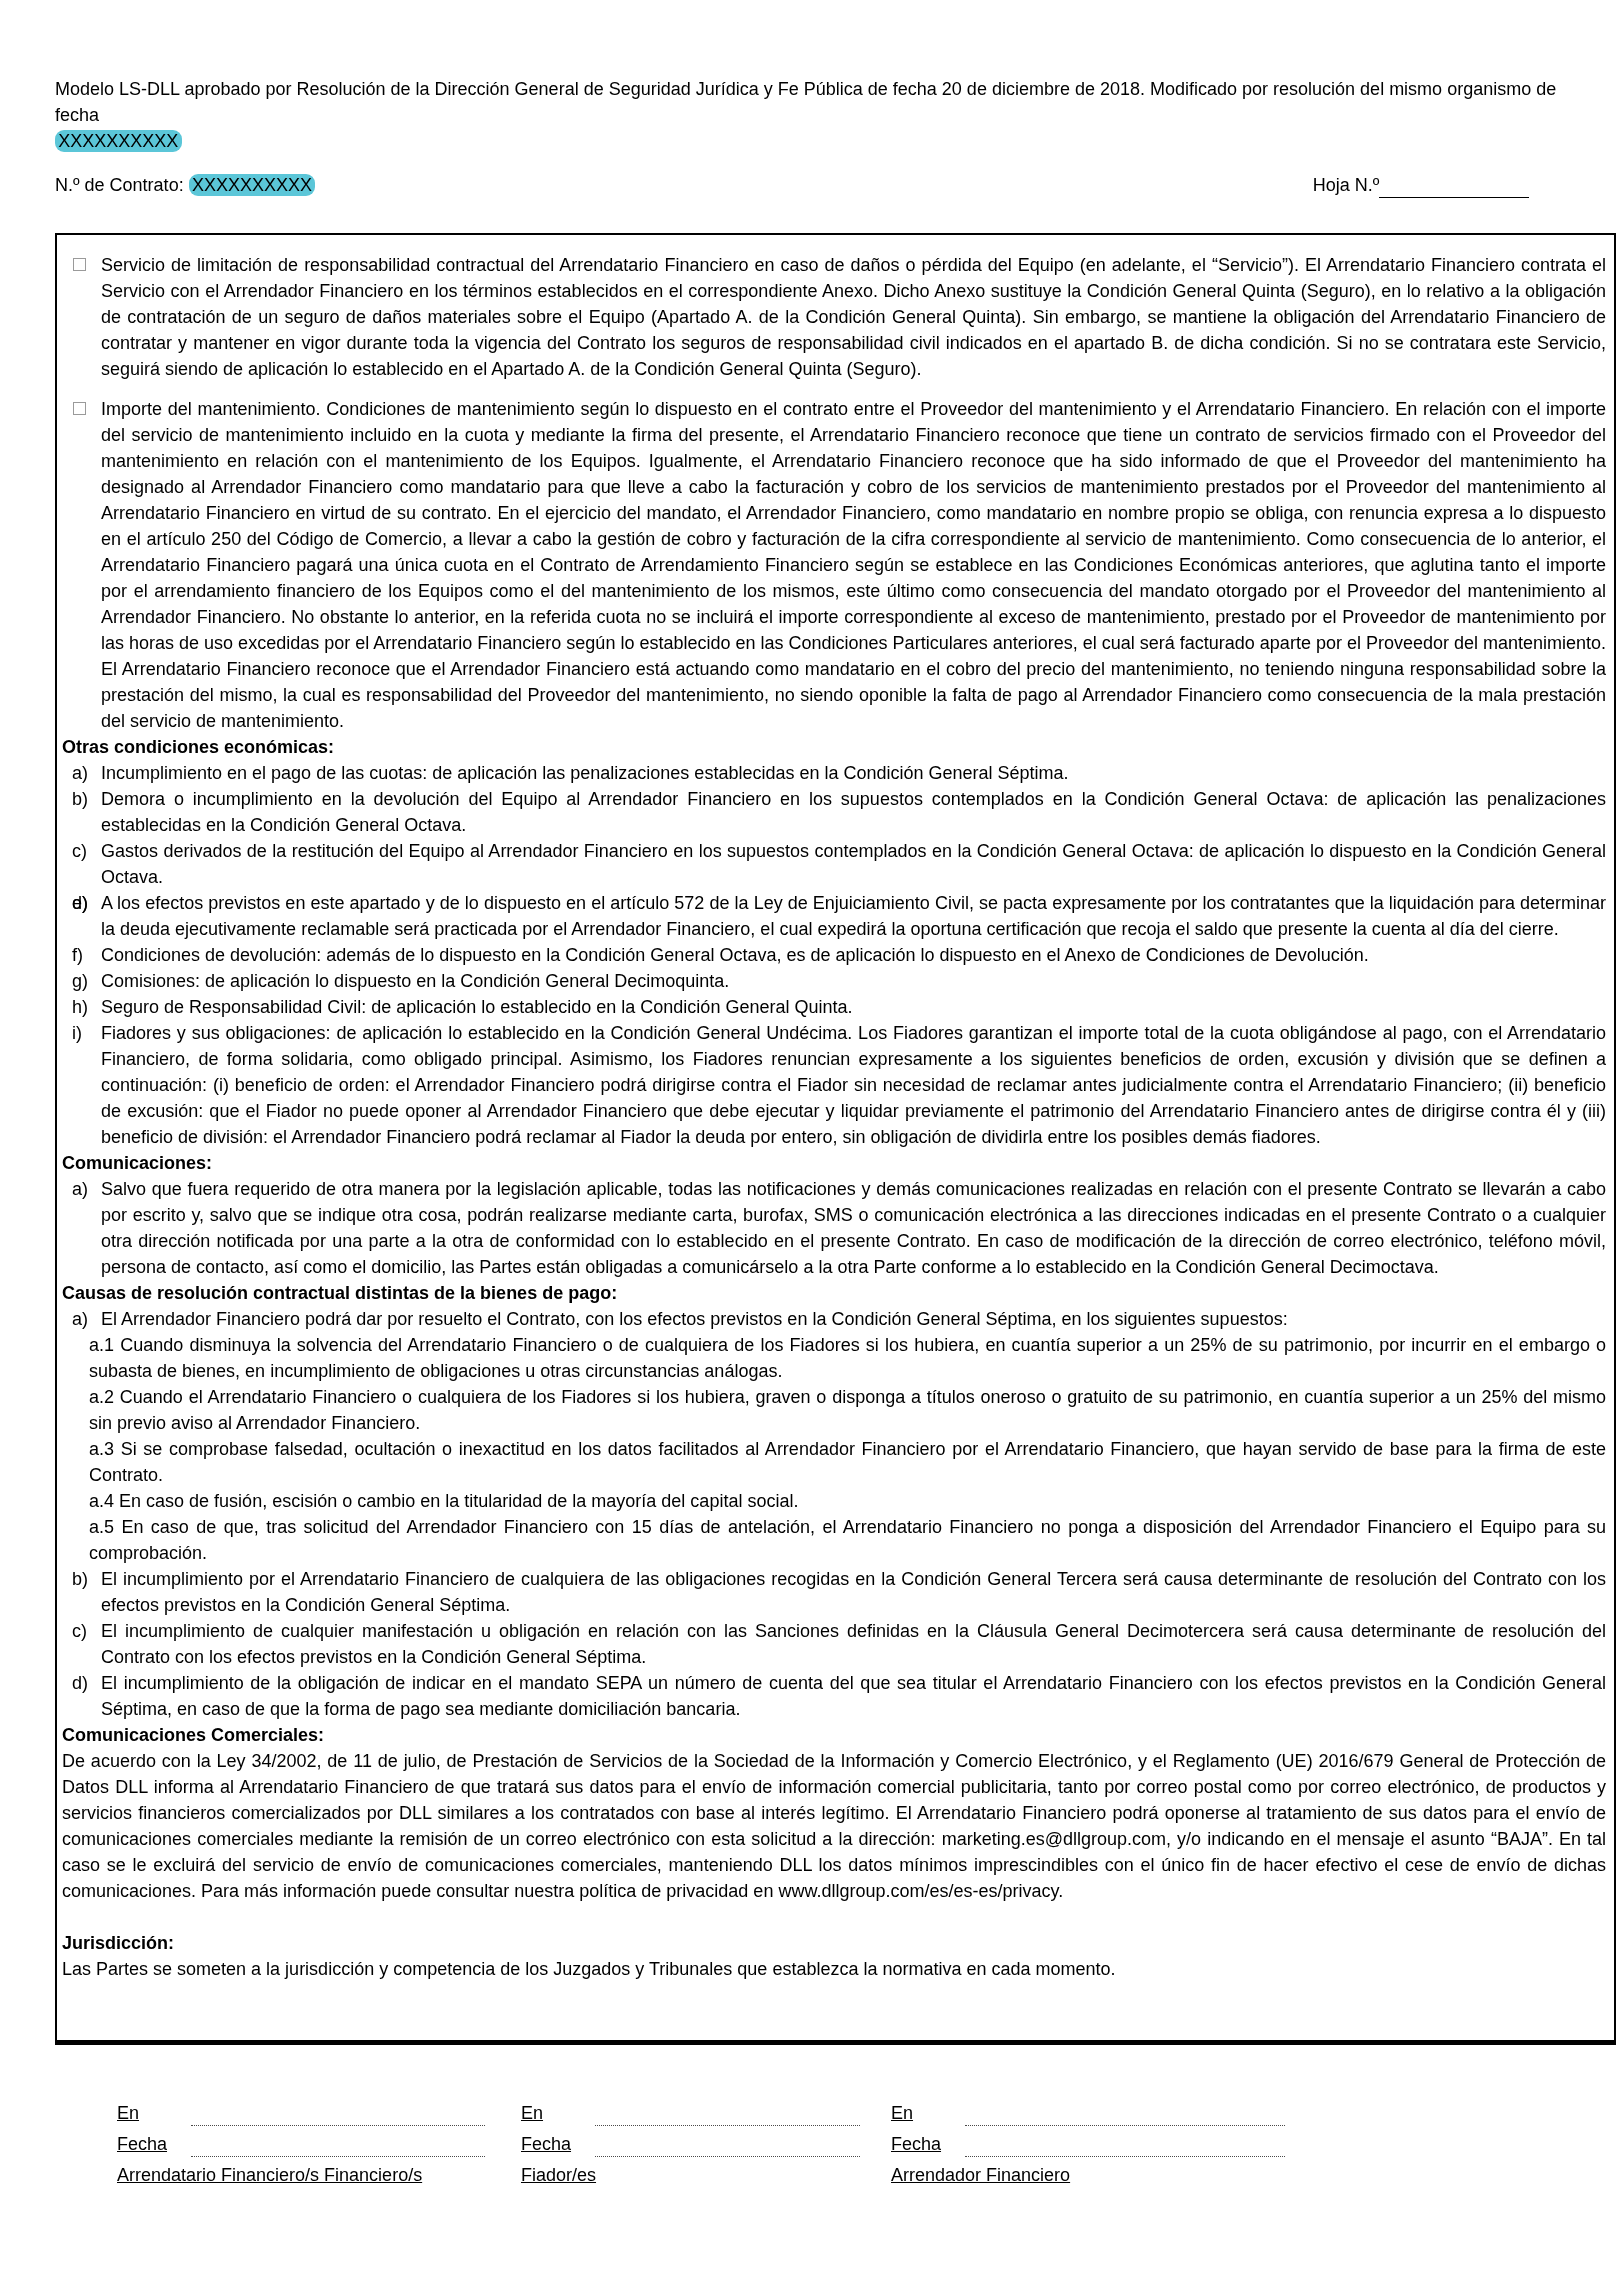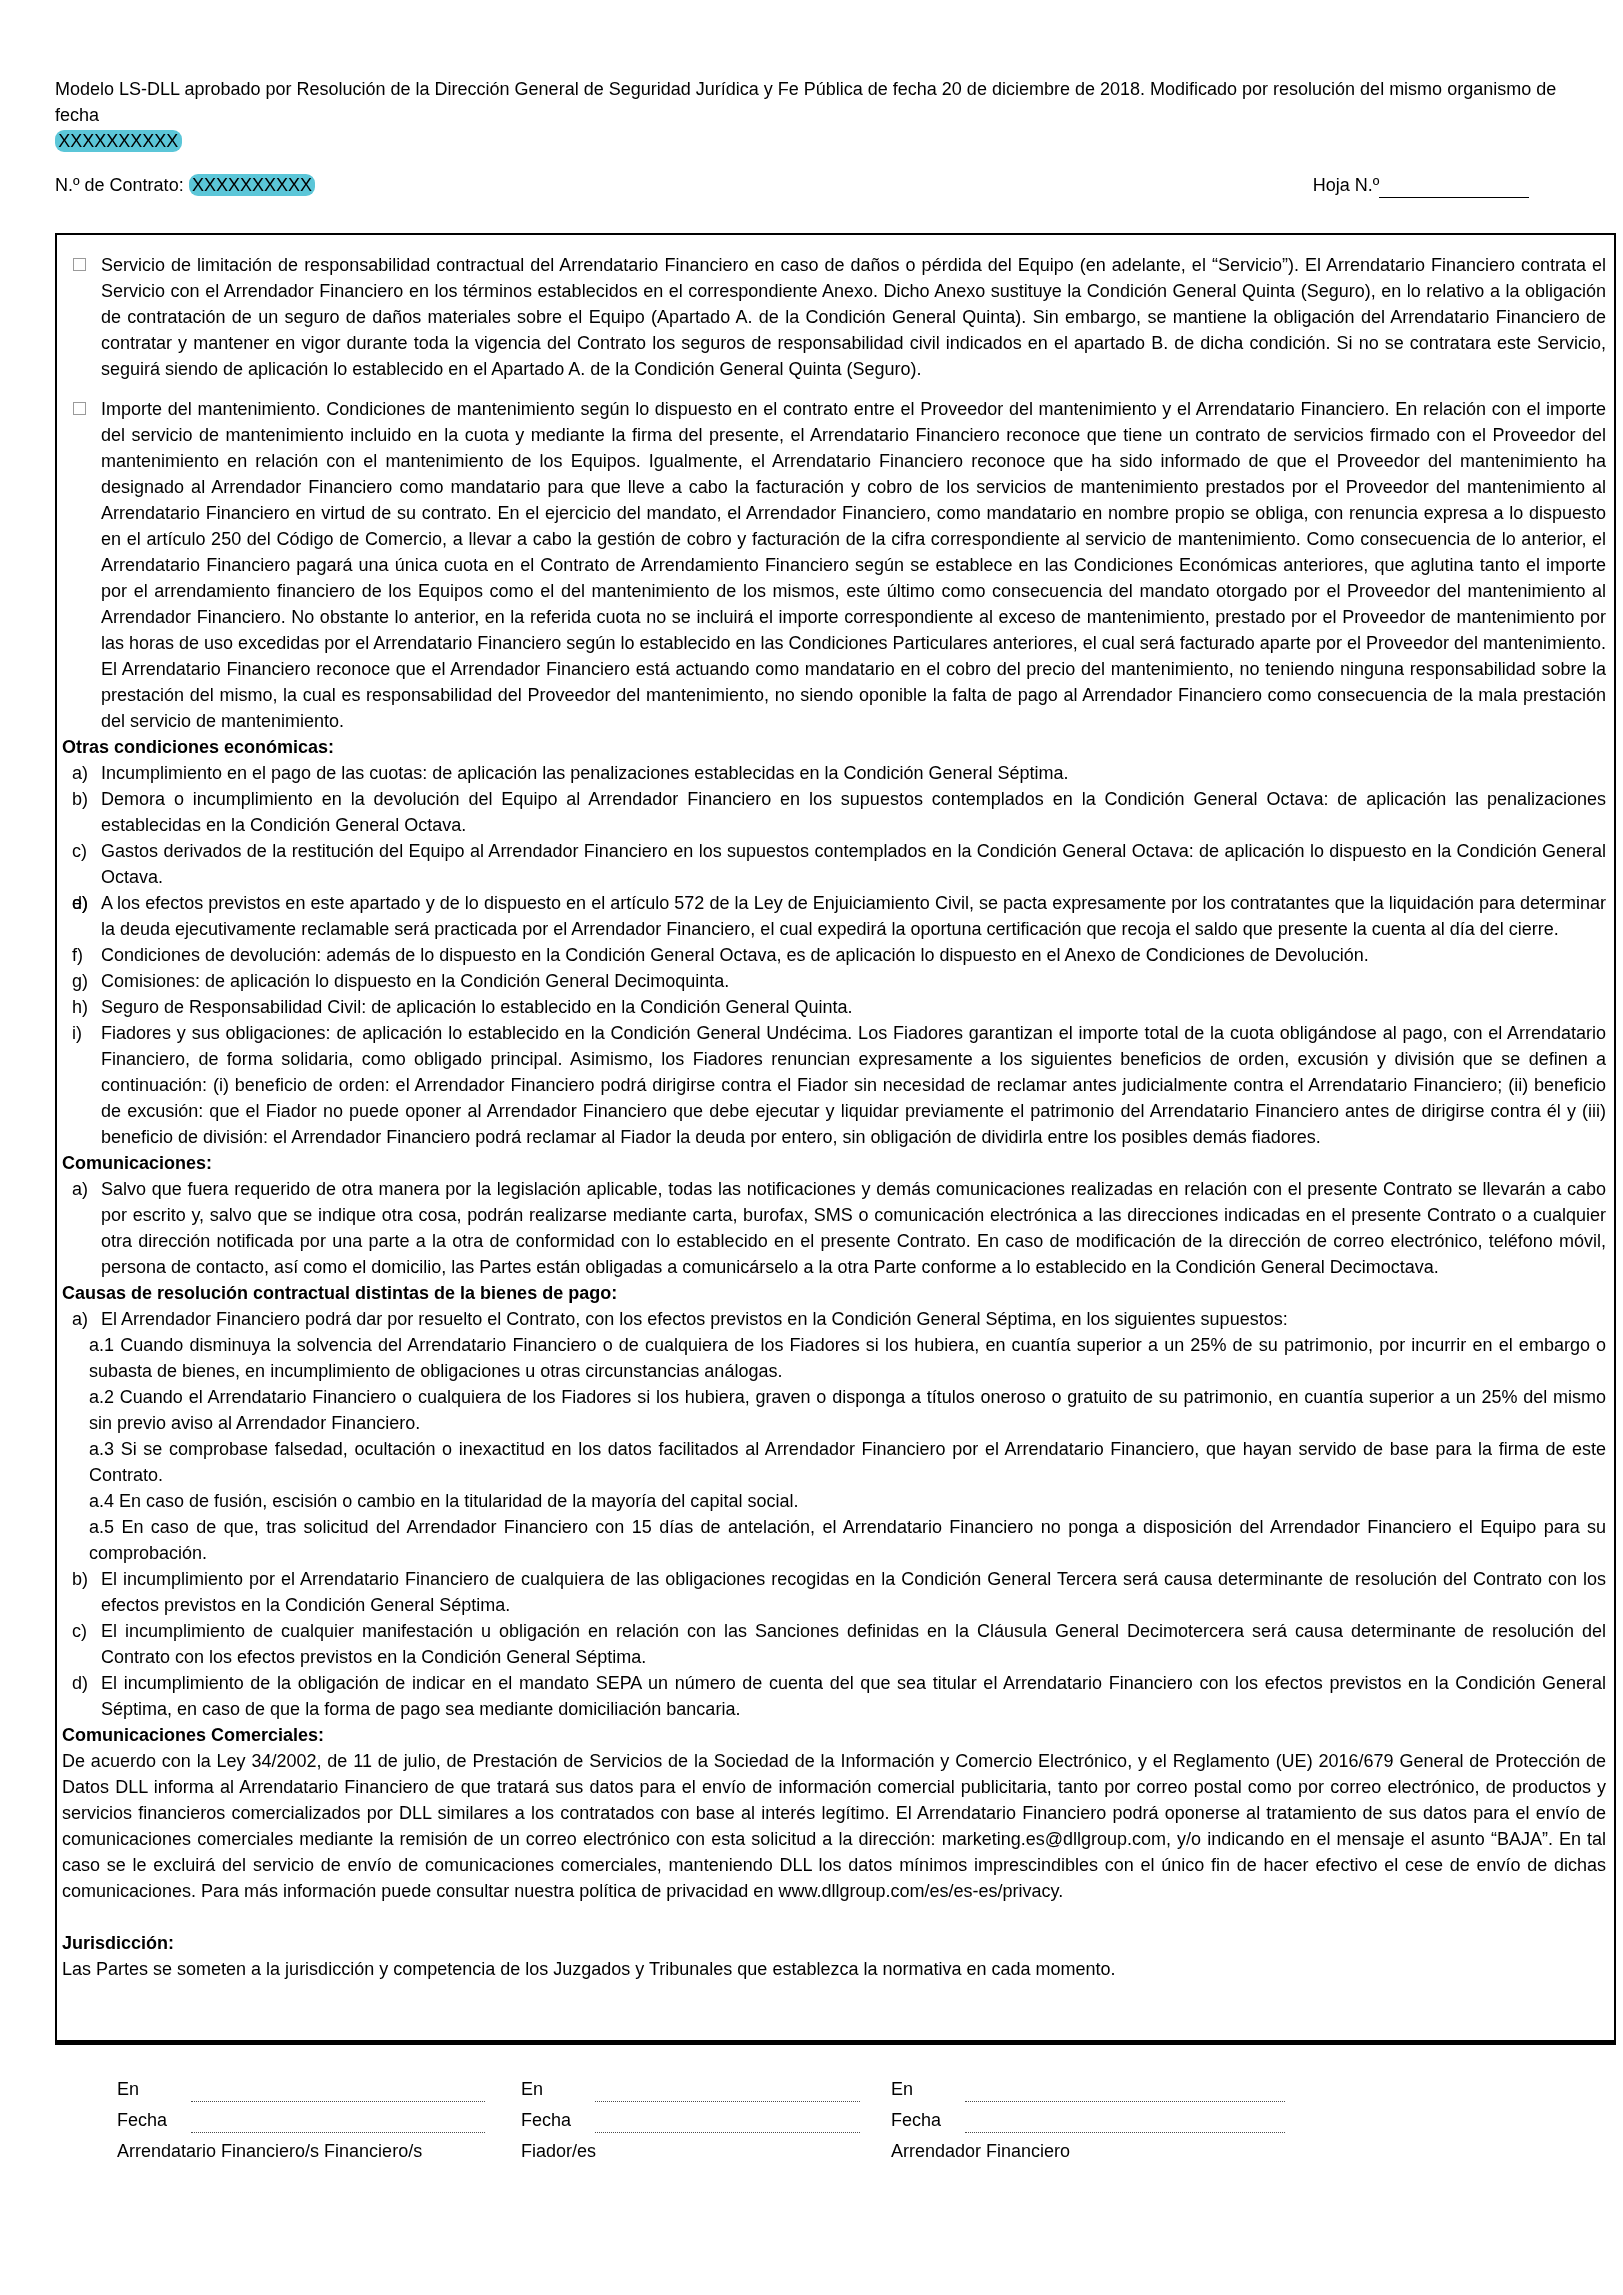--- a/index.html
+++ b/index.html
@@ -38,21 +38,21 @@
   .h { font-weight:bold; margin:0; }
 
   .li { position:relative; padding-left:39px; text-align:justify; }
   .li .m { position:absolute; left:10px; }
 
   .sub { padding-left:27px; text-align:justify; }
 
   .para { margin:0; text-align:justify; }
   .gap { height:26px; }
 
-  .signatures { display:flex; margin:26px 0 0 62px; }
+  .signatures { display:flex; margin:50px 0 0 62px;text-decoration:underline; }
   .sig-col1 { width:368px; margin-right:36px; }
   .sig-col2 { width:339px; margin-right:31px; }
   .sig-col3 { width:394px; }
   .sig-row { display:flex; align-items:flex-end; height:31px; }
   .sig-label { width:74px; flex:none; }
   .sig-line { flex:1; border-bottom:1.7px dotted #4a4a4a; height:25px; }
   .sig-role { margin-top:5px; }
 </style>
 </head>
 <body>

